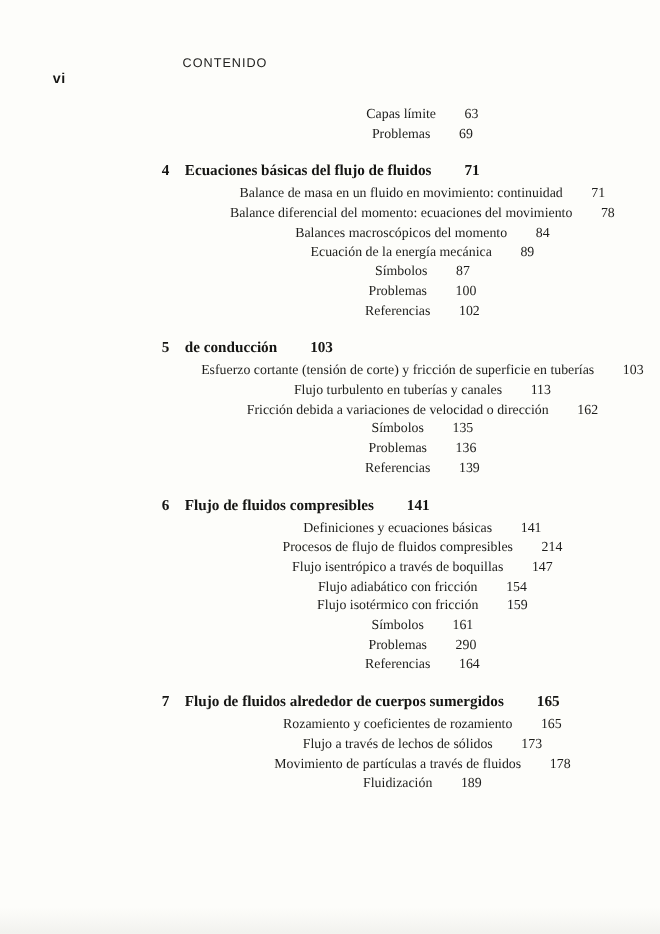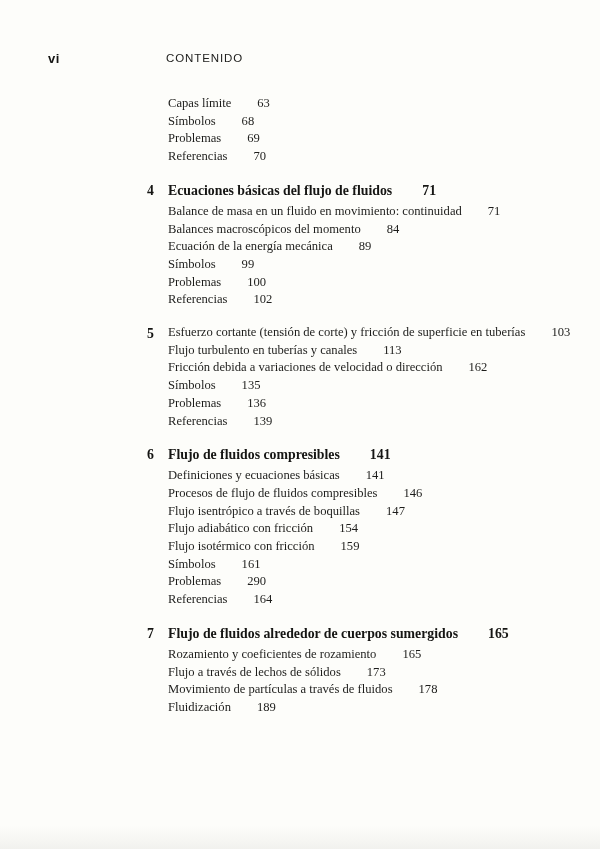--- a/index.html
+++ b/index.html
@@ -35,21 +35,21 @@
   .running-head {
     position: absolute;
     top: 51px;
     left: 0; right: 0;
     height: 16px;
     font-family: "Liberation Sans", sans-serif;
   }
   .folio {
     position: absolute;
     left: 48px;
-    top: 0;
+    top: 12px;
     font-size: 13px;
     font-weight: 700;
     letter-spacing: 0.4px;
     color: #161614;
   }
   .rh-title {
     position: absolute;
     left: 166px;
     top: 1px;
     font-size: 11.5px;
@@ -59,21 +59,21 @@
 
   .toc {
     position: absolute;
     left: 147px;
     top: 95px;
     width: 453px;
   }
   .block { position: relative; }
   .block.chapter { margin-top: 15px; }
 
-  .entries { margin-left: 21px; }
+  .entries { margin-left: 21px; text-align: center; }
   .entry {
     font-size: 12.6px;
     line-height: 17.7px;
     white-space: nowrap;
   }
   .e-page { margin-left: 26px; }
 
   .heading {
     position: relative;
     margin-left: 21px;
@@ -96,66 +96,66 @@
 
 <div class="page">
   <div class="running-head">
     <span class="folio">vi</span>
     <span class="rh-title">CONTENIDO</span>
   </div>
   <div class="toc" id="toc">
       <div class="block continuation">
         <div class="entries">
           <div class="entry"><span class="e-title">Capas límite</span><span class="e-page">63</span></div>
-          <div class="entry"><span class="e-title">Símbolos</span><span class="e-page">68</span></div>
           <div class="entry"><span class="e-title">Problemas</span><span class="e-page">69</span></div>
-          <div class="entry"><span class="e-title">Referencias</span><span class="e-page">70</span></div>
         </div>
       </div>
       <div class="block chapter">
         <div class="heading">
           <span class="ch-num">4</span>
           <div class="ch-title">
             <div class="t-line"><span>Ecuaciones básicas del flujo de fluidos</span><span class="h-page">71</span></div>
           </div>
         </div>
         <div class="entries">
           <div class="entry"><span class="e-title">Balance de masa en un fluido en movimiento: continuidad</span><span class="e-page">71</span></div>
+          <div class="entry"><span class="e-title">Balance diferencial del momento: ecuaciones del movimiento</span><span class="e-page">78</span></div>
           <div class="entry"><span class="e-title">Balances macroscópicos del momento</span><span class="e-page">84</span></div>
           <div class="entry"><span class="e-title">Ecuación de la energía mecánica</span><span class="e-page">89</span></div>
-          <div class="entry"><span class="e-title">Símbolos</span><span class="e-page">99</span></div>
+          <div class="entry"><span class="e-title">Símbolos</span><span class="e-page">87</span></div>
           <div class="entry"><span class="e-title">Problemas</span><span class="e-page">100</span></div>
           <div class="entry"><span class="e-title">Referencias</span><span class="e-page">102</span></div>
         </div>
       </div>
       <div class="block chapter">
         <div class="heading">
           <span class="ch-num">5</span>
           <div class="ch-title">
+            <div class="t-line"><span>de conducción</span><span class="h-page">103</span></div>
           </div>
         </div>
         <div class="entries">
           <div class="entry"><span class="e-title">Esfuerzo cortante (tensión de corte) y fricción de superficie en tuberías</span><span class="e-page">103</span></div>
           <div class="entry"><span class="e-title">Flujo turbulento en tuberías y canales</span><span class="e-page">113</span></div>
           <div class="entry"><span class="e-title">Fricción debida a variaciones de velocidad o dirección</span><span class="e-page">162</span></div>
           <div class="entry"><span class="e-title">Símbolos</span><span class="e-page">135</span></div>
           <div class="entry"><span class="e-title">Problemas</span><span class="e-page">136</span></div>
           <div class="entry"><span class="e-title">Referencias</span><span class="e-page">139</span></div>
         </div>
       </div>
       <div class="block chapter">
         <div class="heading">
           <span class="ch-num">6</span>
           <div class="ch-title">
             <div class="t-line"><span>Flujo de fluidos compresibles</span><span class="h-page">141</span></div>
           </div>
         </div>
         <div class="entries">
           <div class="entry"><span class="e-title">Definiciones y ecuaciones básicas</span><span class="e-page">141</span></div>
-          <div class="entry"><span class="e-title">Procesos de flujo de fluidos compresibles</span><span class="e-page">146</span></div>
+          <div class="entry"><span class="e-title">Procesos de flujo de fluidos compresibles</span><span class="e-page">214</span></div>
           <div class="entry"><span class="e-title">Flujo isentrópico a través de boquillas</span><span class="e-page">147</span></div>
           <div class="entry"><span class="e-title">Flujo adiabático con fricción</span><span class="e-page">154</span></div>
           <div class="entry"><span class="e-title">Flujo isotérmico con fricción</span><span class="e-page">159</span></div>
           <div class="entry"><span class="e-title">Símbolos</span><span class="e-page">161</span></div>
           <div class="entry"><span class="e-title">Problemas</span><span class="e-page">290</span></div>
           <div class="entry"><span class="e-title">Referencias</span><span class="e-page">164</span></div>
         </div>
       </div>
       <div class="block chapter">
         <div class="heading">

